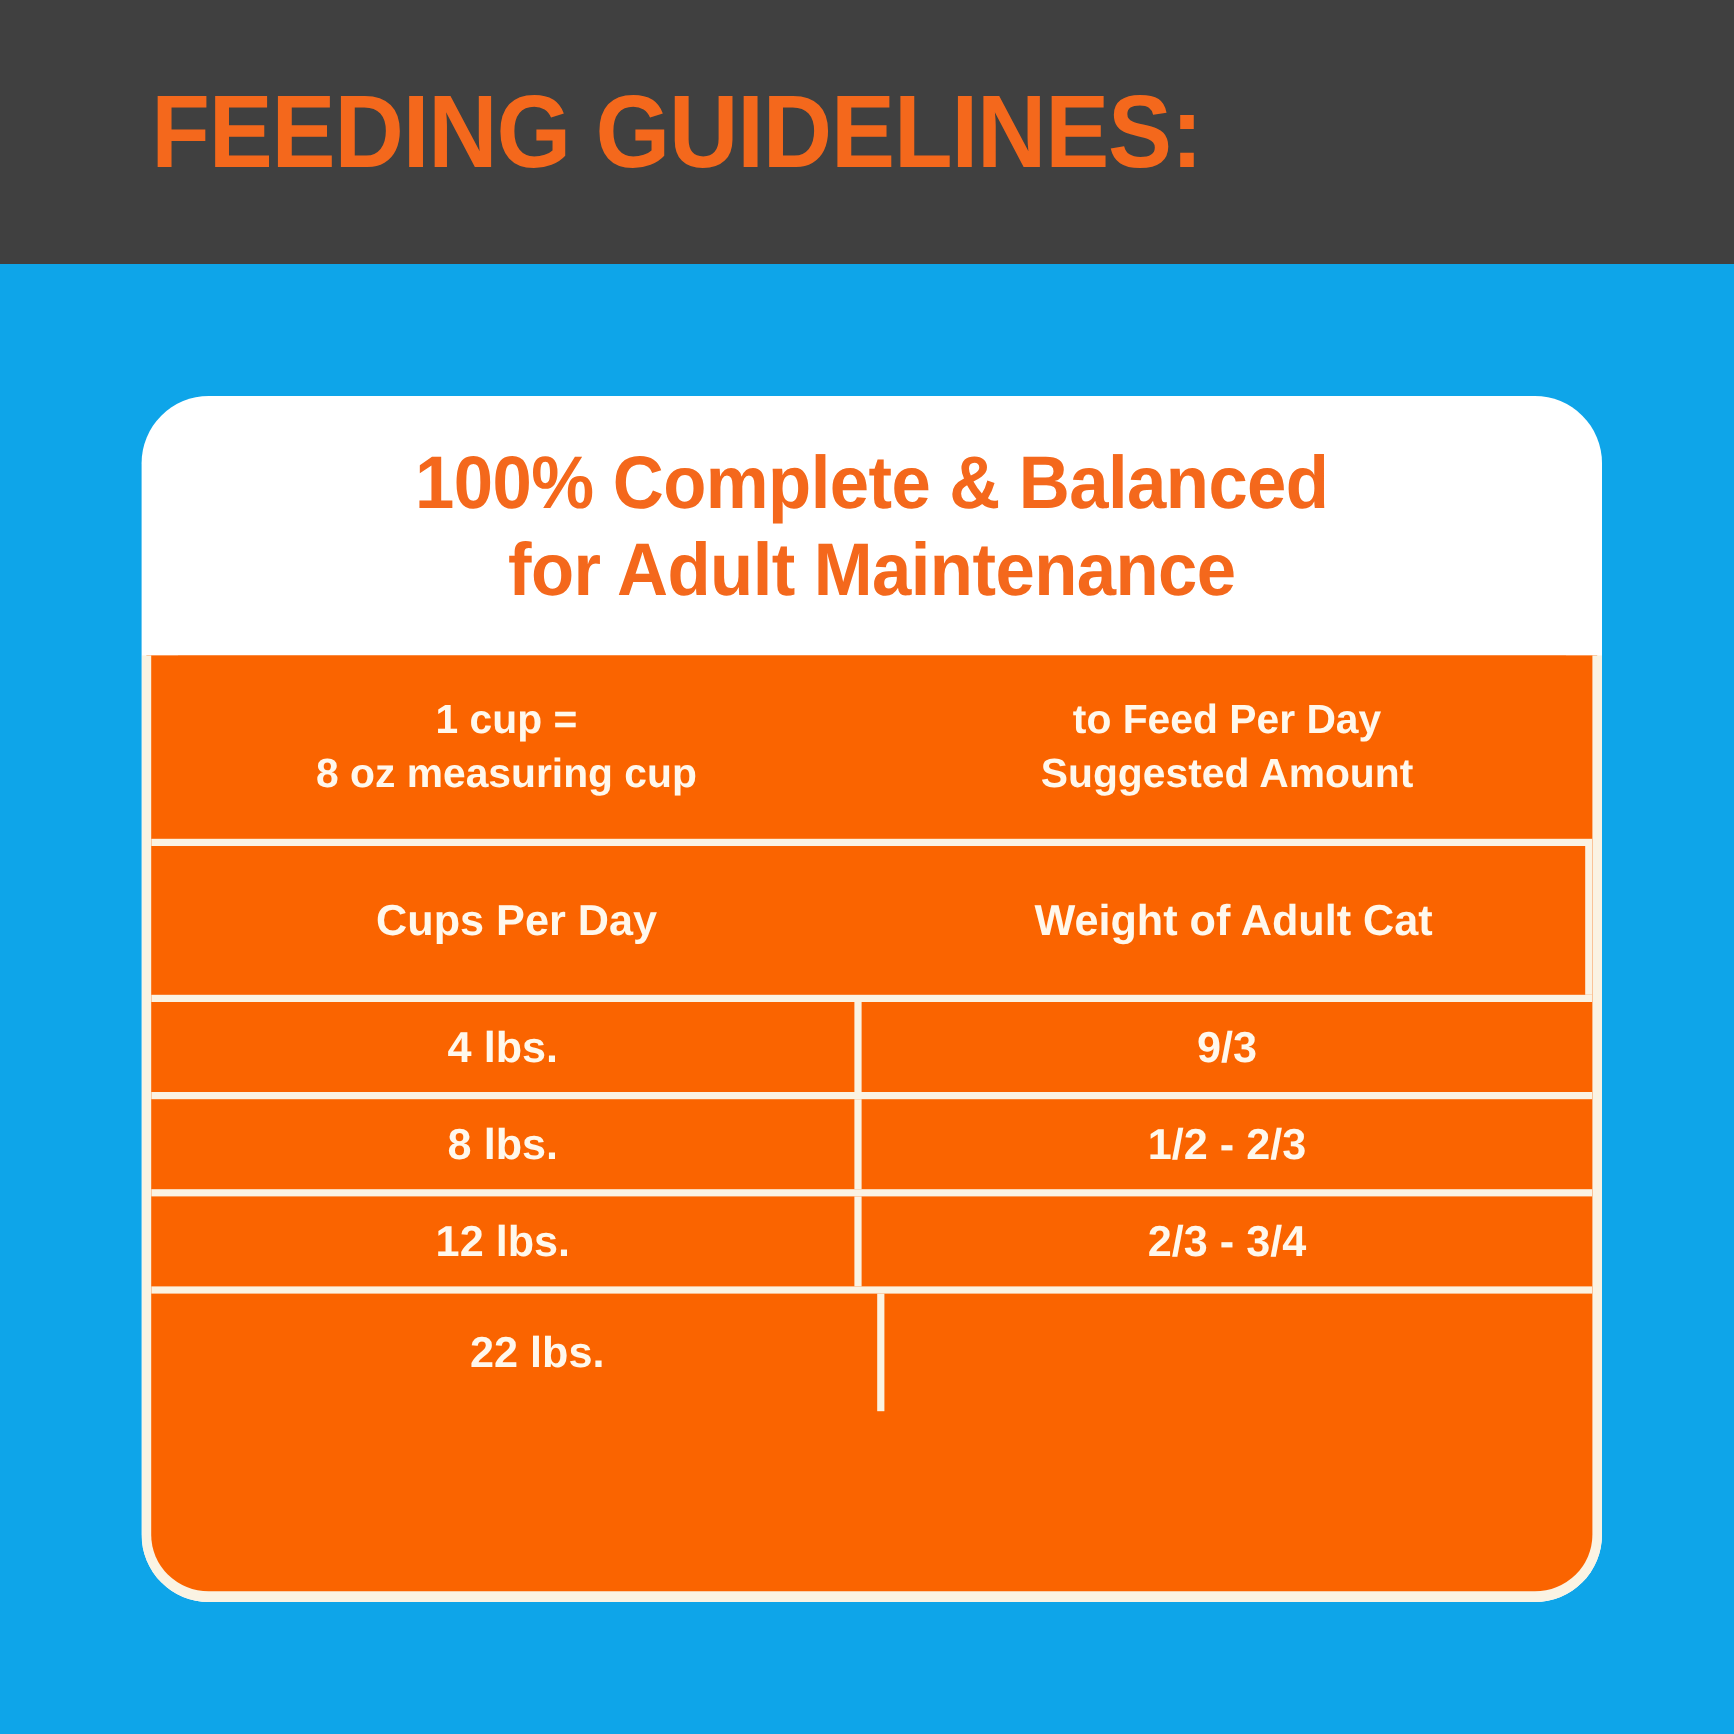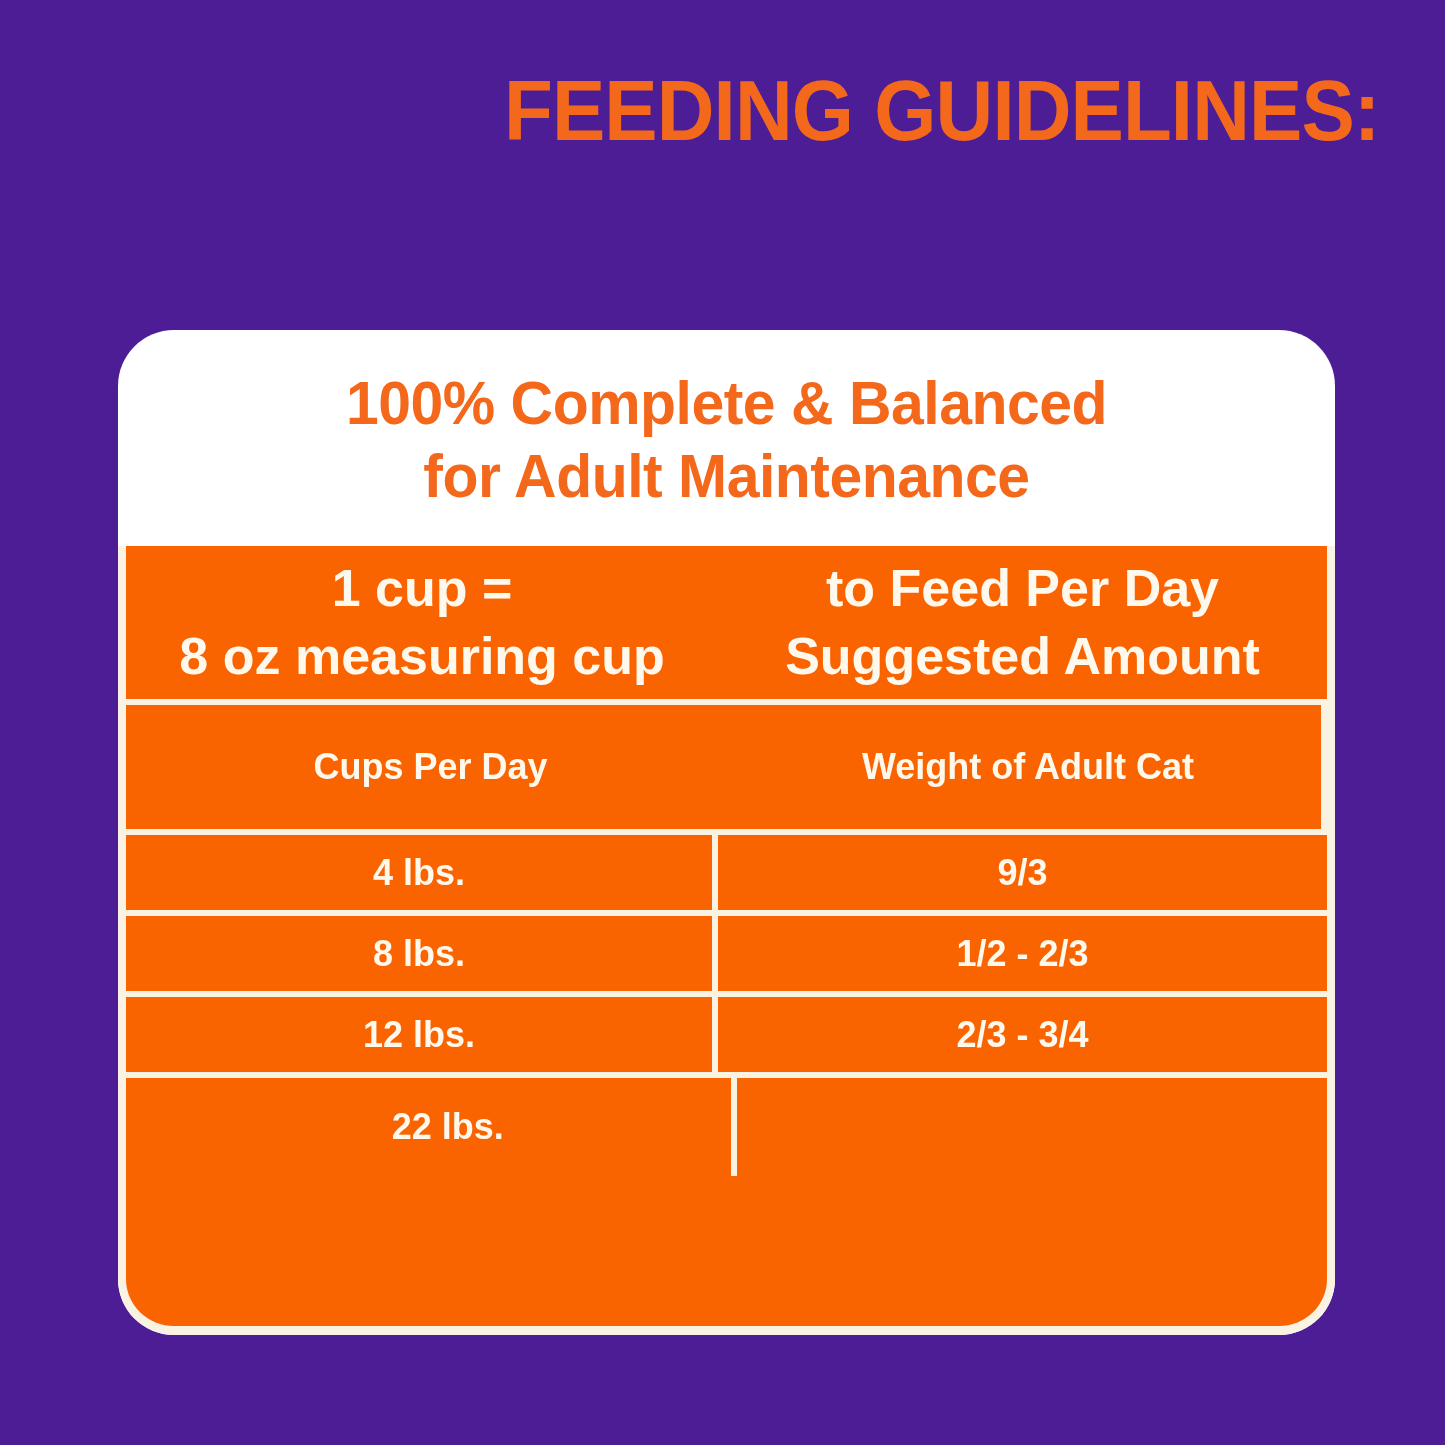--- a/index.html
+++ b/index.html
@@ -21,24 +21,23 @@
     background: #FFFFFF;
   }
 
   
   .header-band {
     position: absolute;
     left: 0;
     top: 0;
     width: 1445px;
     height: 220px;
-    background: #4c1d95;
+    background: #404040;
     display: flex;
     align-items: center;
-    justify-content: flex-end;
   }
   .header-title {
     margin-left: 126px;
     color: #F4681C;
     font-family: "Liberation Sans Narrow", "Liberation Sans", sans-serif;
     font-weight: 700;
     font-size: 86px;
     letter-spacing: -1px;
     transform: scaleX(0.93);
     transform-origin: left center;
@@ -46,21 +45,21 @@
     line-height: 1;
   }
 
   
   .orange-body {
     position: absolute;
     left: 0;
     top: 220px;
     width: 1445px;
     height: 1225px;
-    background: #4c1d95;
+    background: #0ea5e9;
   }
 
   
   .card {
     position: absolute;
     left: 118px;
     top: 110px;            
     width: 1217px;         
     height: 1005px;        
     background: #FFFFFF;
@@ -111,21 +110,21 @@
     height: 159px;
     align-items: center;
     justify-content: center;
     border-bottom: 6px solid #FAF3E3;
   }
   .banner-text {
     text-align: center;
     color: #FFF8EC;
     font-family: "Liberation Sans Narrow", "Liberation Sans", sans-serif;
     font-weight: 700;
-    font-size: 52px;
+    font-size: 34px;
     line-height: 1.3;
     width: 100%;
     display: flex;
   }
   .banner-cell {
     flex: 0 0 49.3%;
     text-align: center;
   }
   .banner-cell.right { flex: 1 1 auto; }
   .banner-text .line { display: block; white-space: nowrap; }

